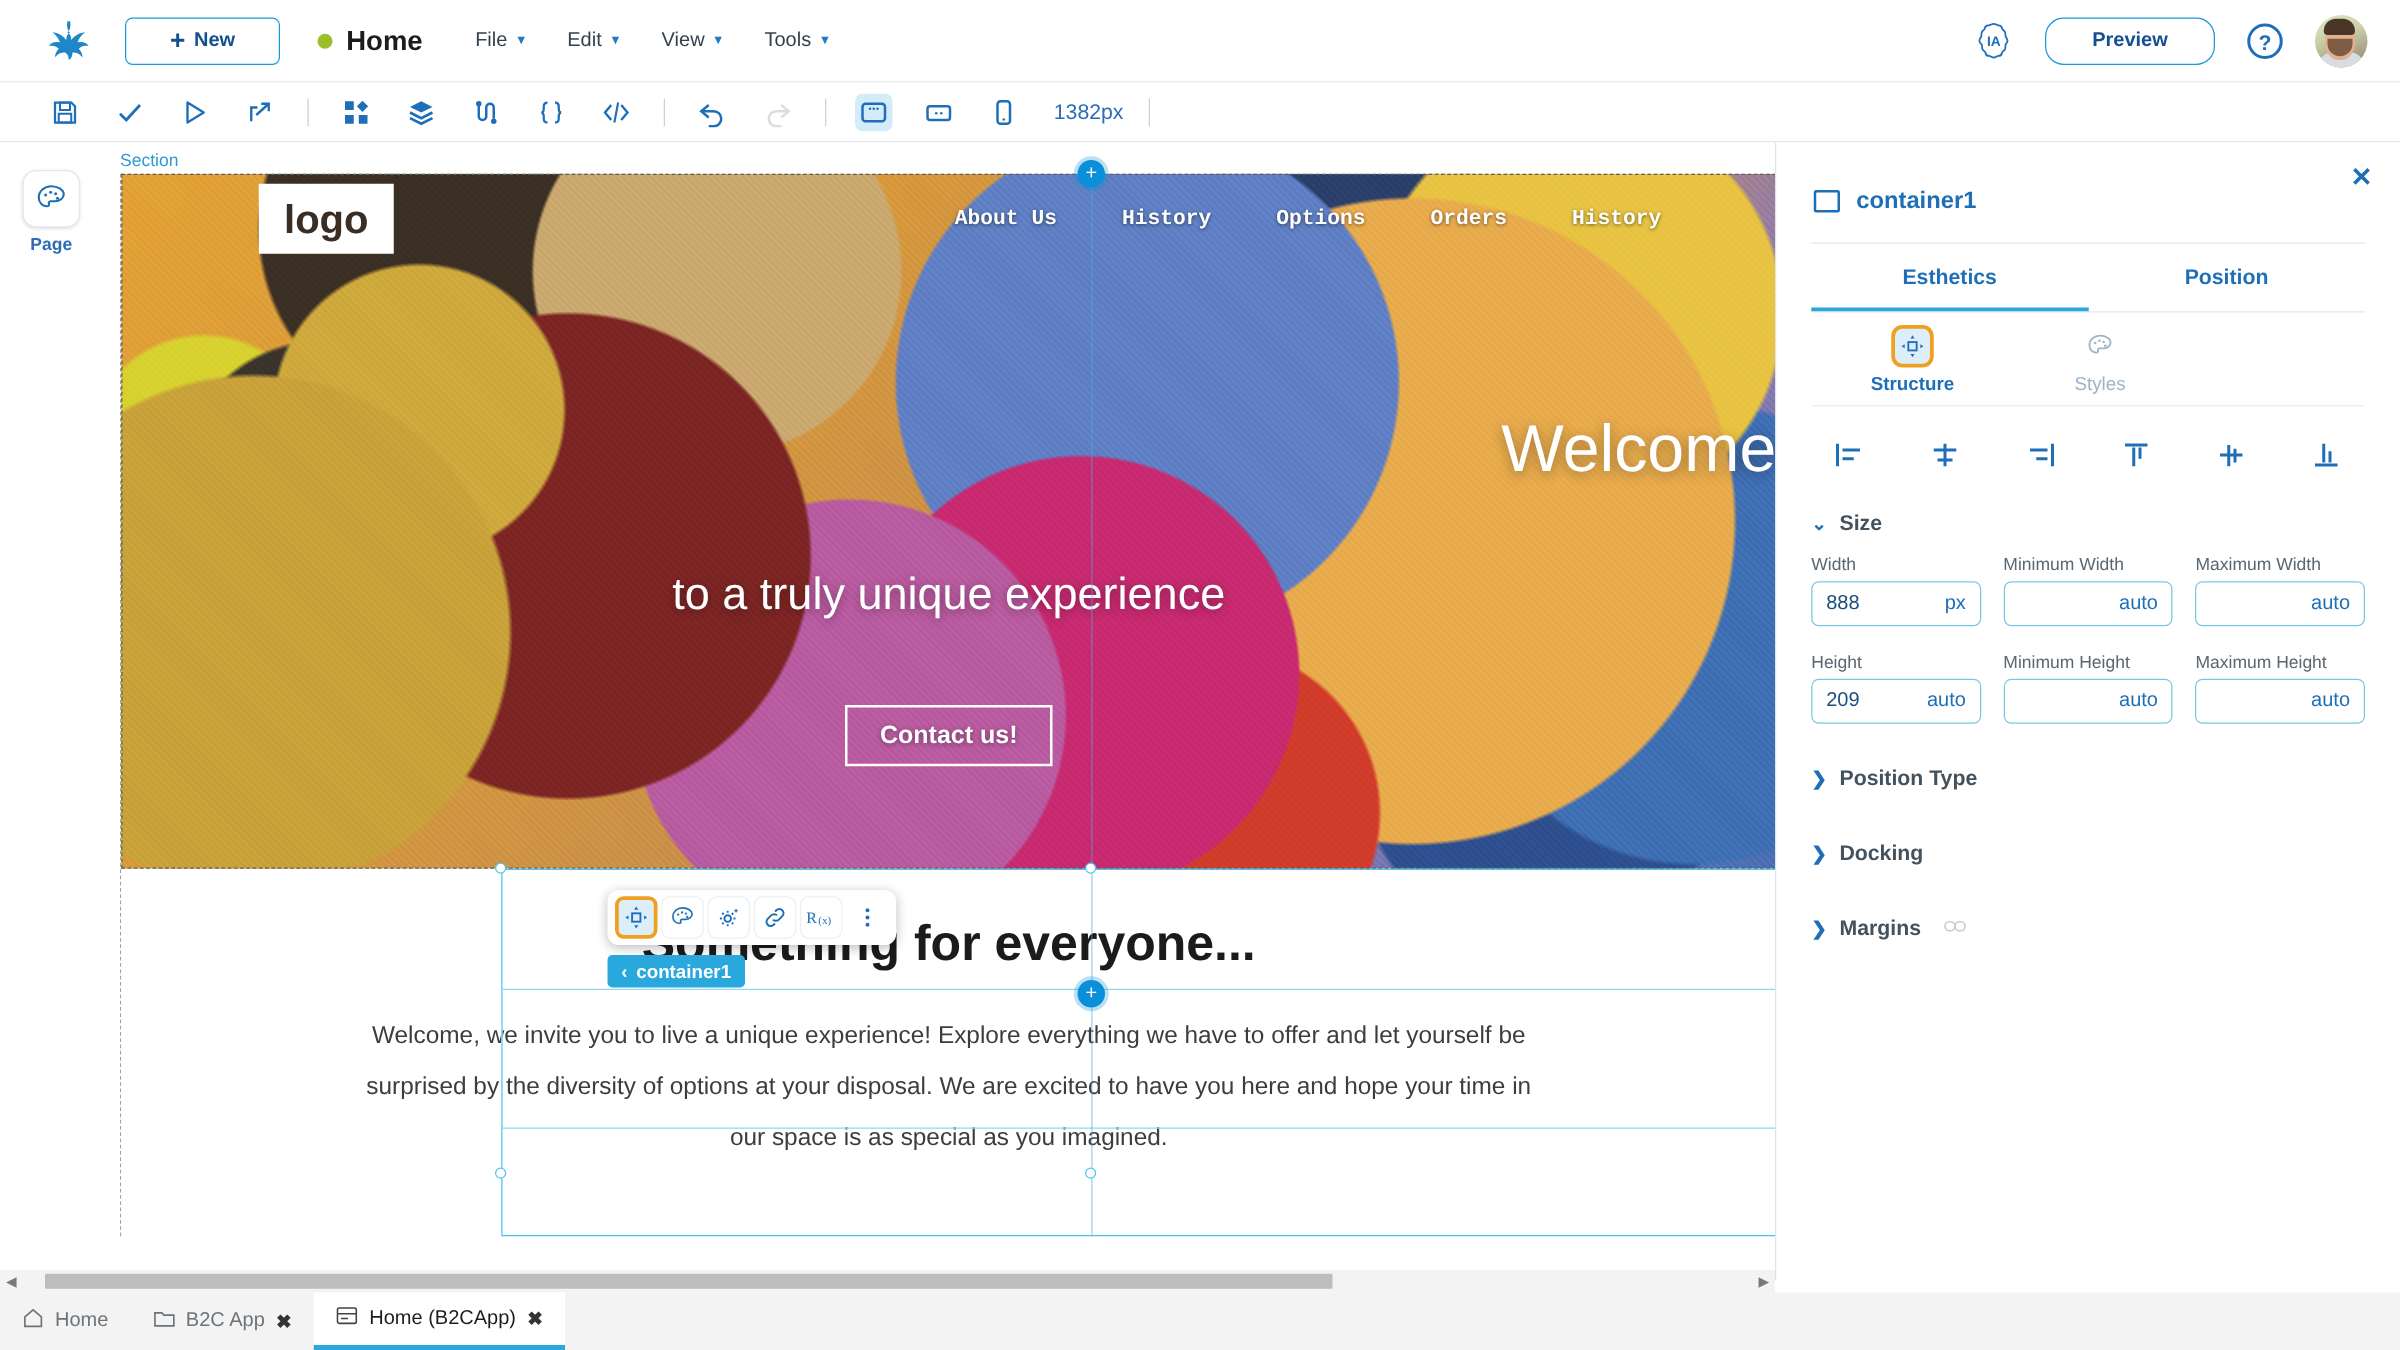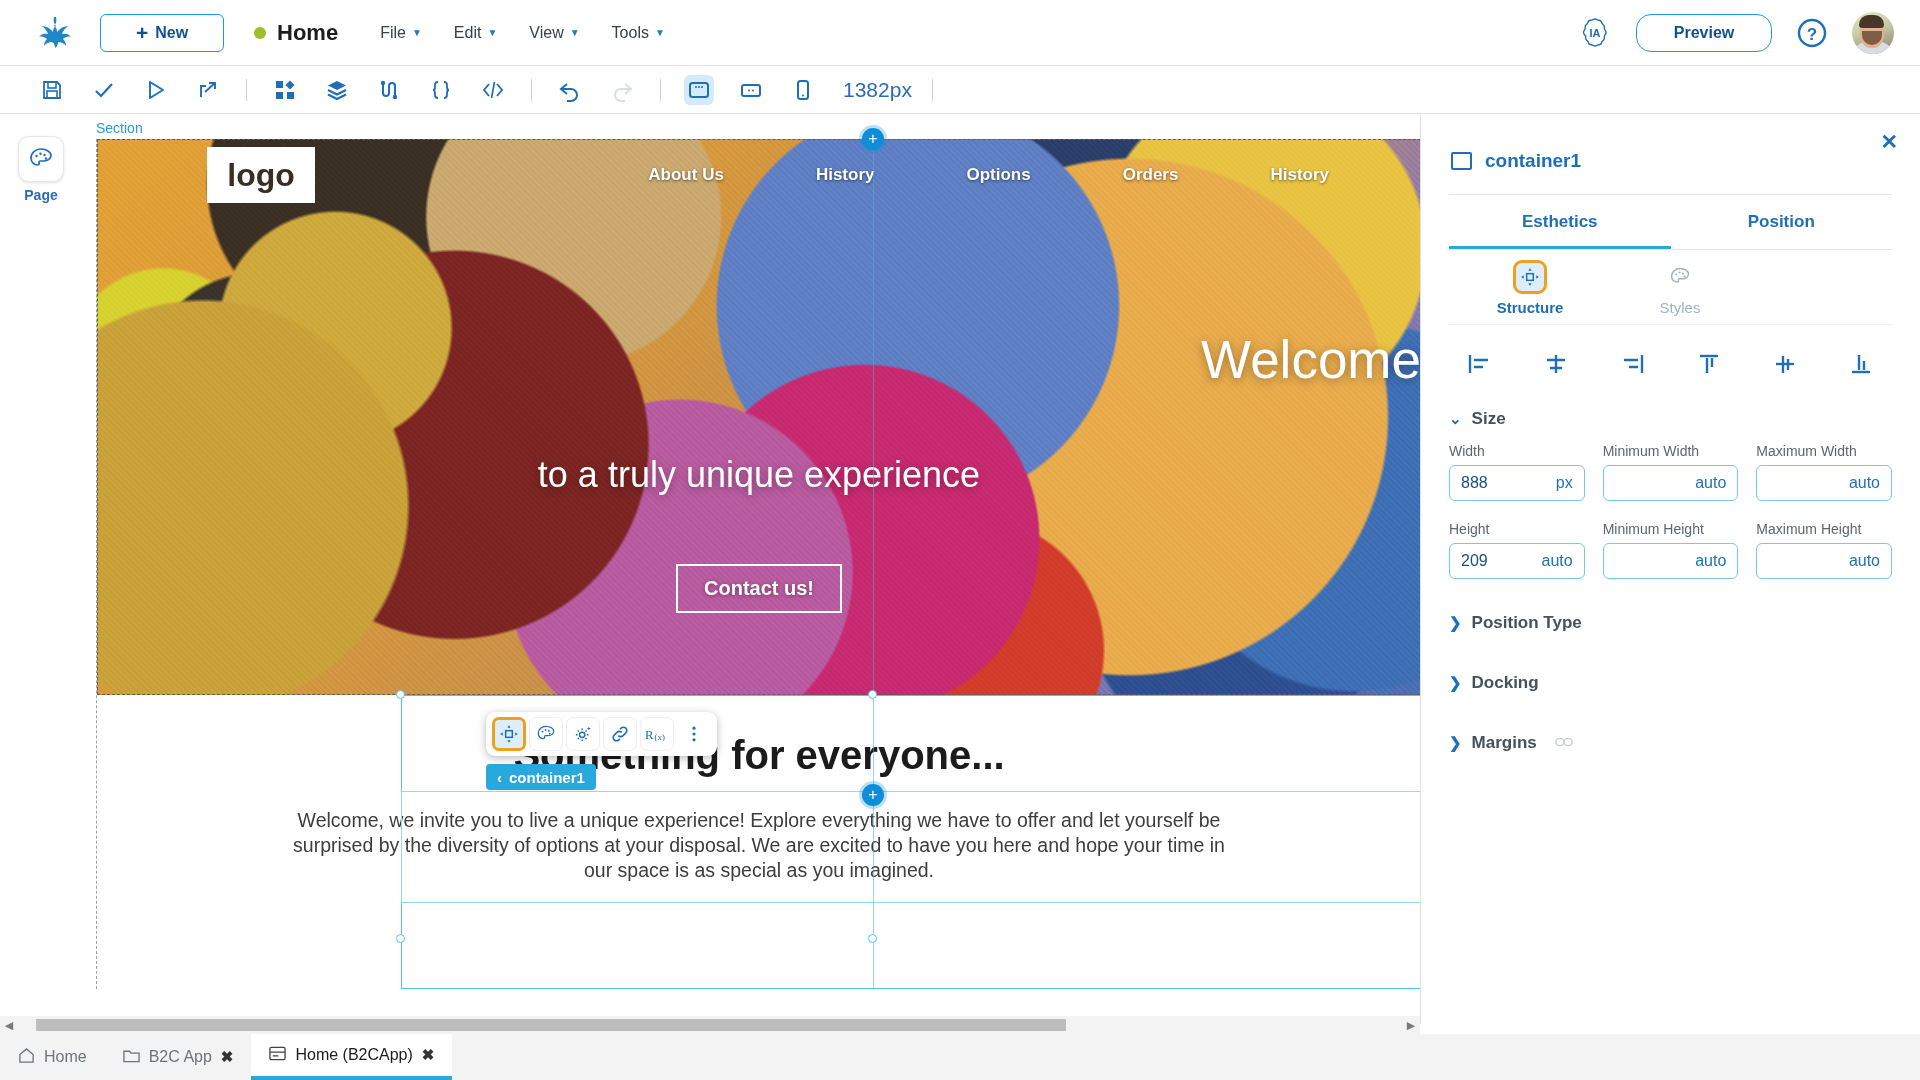--- a/index.html
+++ b/index.html
@@ -51,21 +51,21 @@
   .toolbar {
     position: absolute; top: 66px; left: 0; width: 1920px; height: 48px;
     background: #fff; border-bottom: 1px solid #dde1e4;
     display: flex; align-items: center;
   }
   .tool { width: 52px; height: 48px; display: flex; align-items: center; justify-content: center; cursor: pointer; }
   .tool svg { display:block; }
   .tb-sep { width: 1px; height: 22px; background: #c9d0d6; margin: 0 12px; }
   .tool.active { }
   .tool.active .hl { background: #d4ecfa; border-radius: 6px; padding: 3px; display:flex; }
-  .zoomlabel { font-size: 21px; color: #2b6cb5; margin: 0 8px 0 14px; }
+  .zoomlabel { font-size: 17px; color: #2b6cb5; margin: 0 8px 0 14px; }
   .tool.disabled svg { opacity: .32; }
 
   
   .left-rail { position: absolute; top: 114px; left: 0; width: 82px; height: 910px; background: #fff; }
   .rail-btn { margin: 22px auto 0; width: 50px; display: flex; flex-direction: column; align-items: center; cursor: pointer; font-weight: bold; }
   .rail-icon {
     width: 46px; height: 46px; background: #fff; border: 1px solid #e4e8ea;
     border-radius: 11px; display: flex; align-items: center; justify-content: center;
     box-shadow: 0 1px 3px rgba(0,0,0,.12);
   }
@@ -107,33 +107,33 @@
   }
   .mural::after { content:""; position:absolute; inset:0;
     background-image: repeating-linear-gradient(45deg, rgba(255,255,255,.035) 0 2px, rgba(0,0,0,.035) 2px 4px);
     mix-blend-mode: overlay; }
   .hero-nav { position: absolute; left: 0; top: 0; width: 100%; height: 72px; display: flex; align-items: center; }
   .site-logo {
     margin-left: 110px; width: 108px; height: 56px; background: #fff;
     display: flex; align-items: center; justify-content: center;
     font-size: 32px; font-weight: bold; color: #3a2e24; font-family: "Liberation Sans", sans-serif;
   }
-  .hero-links { margin-left: auto; margin-right: 92px; display: flex; gap: 92px; }
+  .hero-links { margin-left: auto; margin-right: 92px; display: flex; gap: 52px; font-family: Liberation Mono, monospace; }
   .hero-link { color: #fff; font-size: 17px; font-weight: bold; text-shadow: 0 1px 3px rgba(0,0,0,.55); cursor: pointer; }
   .hero-title { position: absolute; left: 0; right: 0; top: 190px; text-align: right;
     font-size: 53px; color: #fff; font-weight: normal; text-shadow: 0 2px 10px rgba(0,0,0,.35); }
   .hero-sub { position: absolute; left: 0; right: 0; top: 315px; text-align: center;
     font-size: 36px; color: #fff; text-shadow: 0 2px 8px rgba(0,0,0,.35); }
   .hero-cta { position: absolute; left: 50%; transform: translateX(-50%); top: 425px;
     padding: 11px 26px; border: 2px solid #fff; color: #fff; font-size: 20px; font-weight: bold;
     background: transparent; cursor: pointer; text-shadow: 0 1px 4px rgba(0,0,0,.4); }
 
   .lower-section { position: absolute; left: 0; top: 556px; width: 1324px; height: 294px; background: #fff; }
   .lower-title { text-align: center; padding-top: 38px; font-size: 40px; font-weight: bold; color: #1b1b1b; }
-  .lower-body { margin: 30px auto 0; width: 955px; text-align: center; font-size: 19.5px; line-height: 25px; color: #3d3d3d; }
+  .lower-body { margin: 30px auto 0; width: 955px; text-align: center; font-size: 19.5px; line-height: 41px; color: #3d3d3d; }
 
   
   .sel-box { position: absolute; border: 1px solid #4ec2ef; pointer-events: none; }
   .sel-hero { left: 0; top: 0; width: 1324px; height: 556px; border: 1px dashed #5f5f5f; }
   .sel-container { left: 304px; top: 556px; width: 1020px; height: 294px; border: 1px solid #4ec2ef; }
   .sel-text { left: 304px; top: 652px; width: 1020px; height: 112px; border: 1px solid #8fd9f2; }
   .vguide { position: absolute; left: 776px; top: 0; width: 1px; height: 850px; background: rgba(80,170,220,.55); }
   .handle { position: absolute; width: 9px; height: 9px; background: #fff; border: 1px solid #4ec2ef; border-radius: 50%; }
   .blue-plus { position: absolute; width: 22px; height: 22px; border-radius: 50%; background: #0b8fd9;
     color: #fff; font-size: 16px; line-height: 22px; text-align: center; box-shadow: 0 0 0 3px rgba(11,143,217,.28); }

